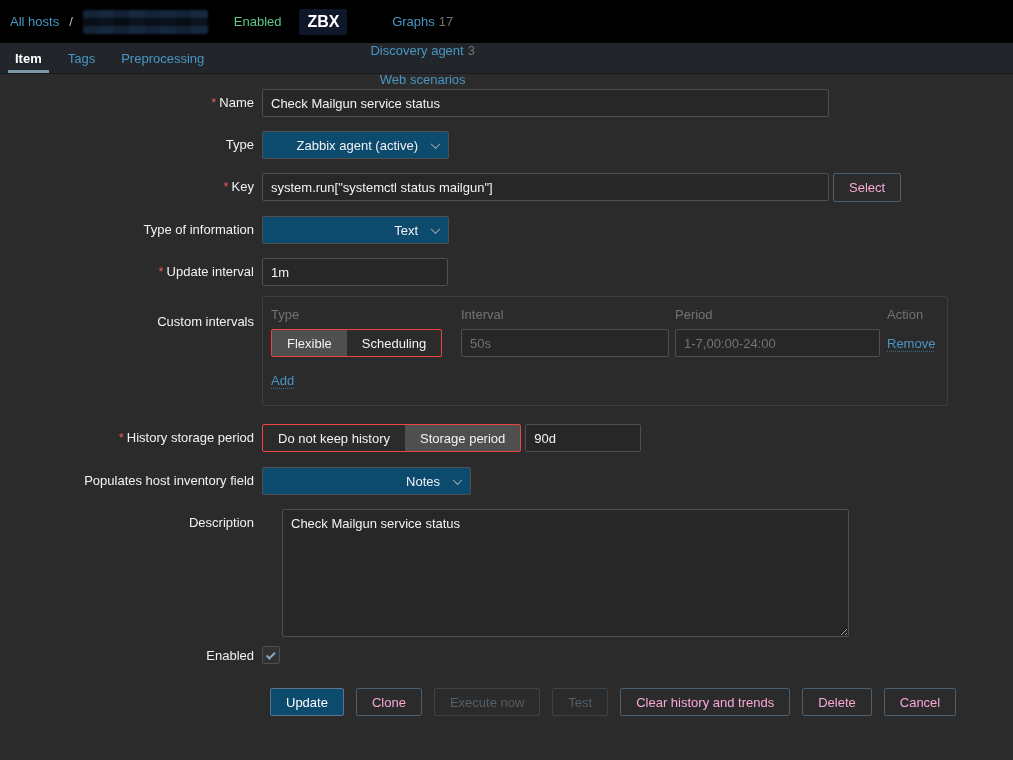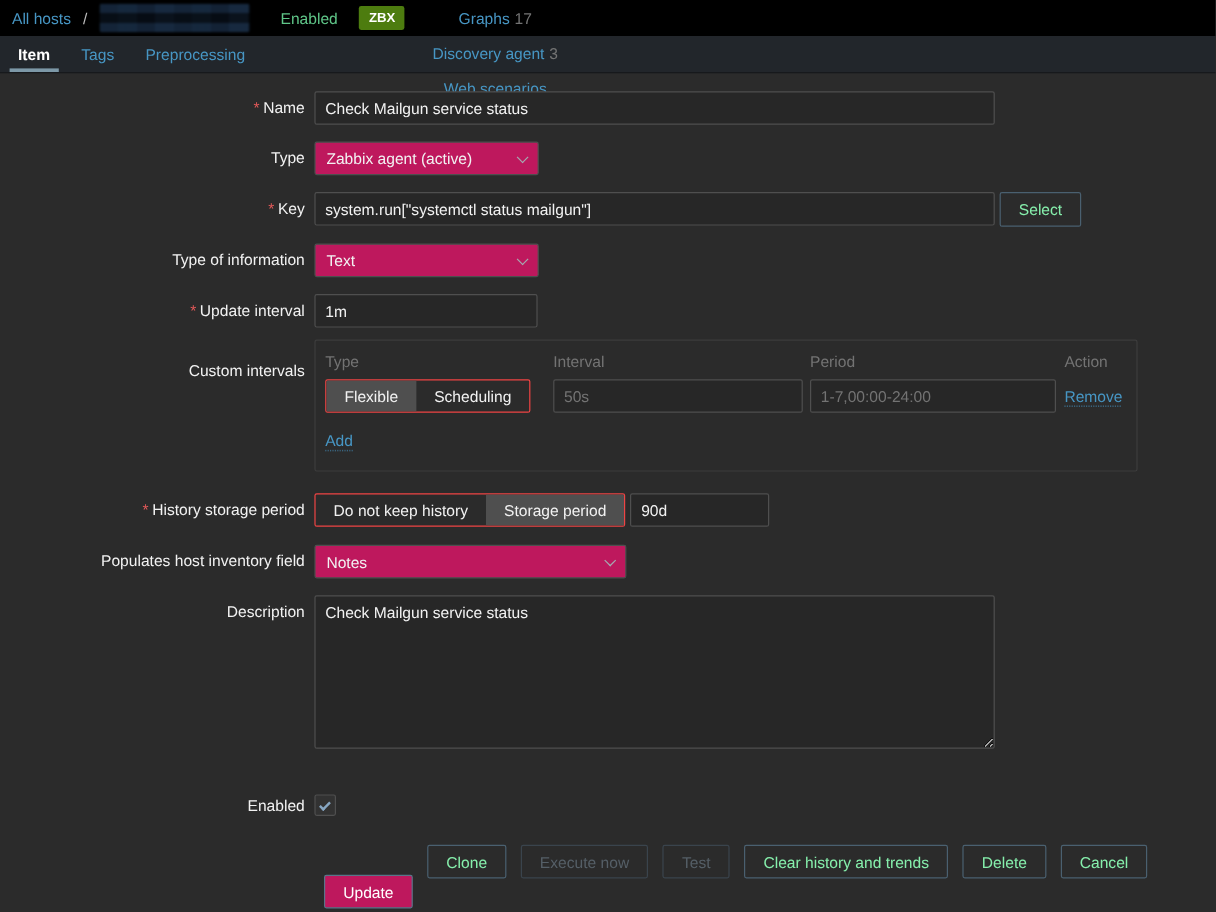--- a/index.html
+++ b/index.html
@@ -8,37 +8,37 @@
     font-family: "Liberation Sans", sans-serif;
     font-size: 13px;
     background: #2b2b2b;
     color: #f2f2f2;
     color-scheme: dark;
   }
   a { cursor: pointer; }
 
   
   .topbar {
-    height: 30px; background: #000;
+    height: 43px; background: #000;
     display: flex; align-items: center;
     padding: 0 10px; gap: 8px;
     white-space: nowrap;
   }
   .topbar .crumb { color: #4796c4; text-decoration: none; }
   .topbar .sep { color: #bdbdbd; margin: 0 2px; }
   .redacted {
     display: inline-block; width: 125px; height: 24px; border-radius: 2px;
     background-image:
       repeating-linear-gradient(0deg, rgba(30,55,85,.45) 0 8px, rgba(4,8,14,.55) 8px 16px),
       repeating-linear-gradient(90deg, #0c1520 0 15px, #0f1c2a 15px 31px, #0a111b 31px 46px, #111e2e 46px 62px);
     filter: blur(1px);
   }
   .host-status { color: #5fc688; margin-left: 18px; }
   .zbx-badge {
-    background: #4d7c0f; color: #fff; font-weight: 700; font-size: 11px;
+    background: #0f172a; color: #fff; font-weight: 700; font-size: 16px;
     padding: 4px 8px; border-radius: 2px; margin-left: 10px;
   }
   .topnav { display: flex; align-items: center; margin-left: 4px; flex-direction: column; }
   .navitem {
     color: #4796c4; text-decoration: none; padding: 7px 11px; border-radius: 2px;
     margin-right: 2px;
   }
   .navitem .count { color: #737373; margin-left: 4px; }
   .navitem.active { background: #383838; }
 
@@ -70,35 +70,35 @@
     padding: 5px 8px; height: 28px; outline: none;
   }
   input.txt::placeholder { color: #737373; }
   textarea.txt { height: 128px; width: 567px; resize: vertical; line-height: 17px; }
   .w-name { width: 567px; }
   .w-select-sm { width: 187px; }
   .w-interval { width: 186px; }
   .w-90d { width: 116px; margin-left: 4px; }
 
   .fakeselect {
-    background: #be185d; border: 1px solid #4f4f4f; border-radius: 2px;
-    height: 28px; display: flex; align-items: center; justify-content: space-between;
+    background: #0c4a6e; border: 1px solid #4f4f4f; border-radius: 2px;
+    height: 28px; display: flex; align-items: center; justify-content: flex-end;
     padding: 0 9px; cursor: pointer; color: #f2f2f2;
   }
   .chevron {
     width: 7px; height: 7px; border-right: 1.5px solid #a5abb1; border-bottom: 1.5px solid #a5abb1;
     transform: rotate(45deg) translate(-1px,-1px); margin-left: 14px; flex: 0 0 auto;
   }
 
   .btn {
     font-family: "Liberation Sans", sans-serif; font-size: 13px;
-    background: transparent; border: 1px solid #4a6070; color: #86efac;
+    background: transparent; border: 1px solid #4a6070; color: #f9a8d4;
     border-radius: 2px; height: 28px; padding: 0 15px; cursor: pointer;
   }
-  .btn.primary { background: #be185d; border-color: #5a7589; color: #fff; margin-top: 25px; }
+  .btn.primary { background: #0c4a6e; border-color: #5a7589; color: #fff; }
   .btn.disabled { border-color: #3a444d; color: #555f67; cursor: not-allowed; }
   .btn.select-btn { height: 29px; margin-left: 4px; }
 
   .segmented { display: flex; border: 1px solid #ef4444; border-radius: 2px; overflow: hidden; height: 28px; }
   .segment {
     display: flex; align-items: center; padding: 0 15px; cursor: pointer;
     color: #f2f2f2; background: transparent; border: none;
     font-family: "Liberation Sans", sans-serif; font-size: 13px;
   }
   .segment.selected { background: #4f4f4f; }
@@ -243,28 +243,28 @@
         <button class="segment">Do not keep history</button>
         <button class="segment selected">Storage period</button>
       </div>
       <input class="txt w-90d" value="90d" style="">
     </div>
   </div>
 
   <div class="row">
     <div class="row-label"><span>Populates host inventory field</span></div>
     <div class="row-field">
-      <div class="fakeselect" style="width:260px">
+      <div class="fakeselect" style="width:209px">
         <span>Notes</span>
         <span class="chevron"></span>
       </div>
     </div>
   </div>
 
-  <div class="row" style="margin-bottom:36px;">
+  <div class="row" style="margin-bottom:7px;gap:20px;">
     <div class="row-label"><span>Description</span></div>
     <div class="row-field">
       <textarea class="txt" style="">Check Mailgun service status</textarea>
     </div>
   </div>
 
   <div class="row" style="margin-bottom:0;">
     <div class="row-label" style="padding-top:4px;"><span>Enabled</span></div>
     <div class="row-field">
       <span class="checkbox">

